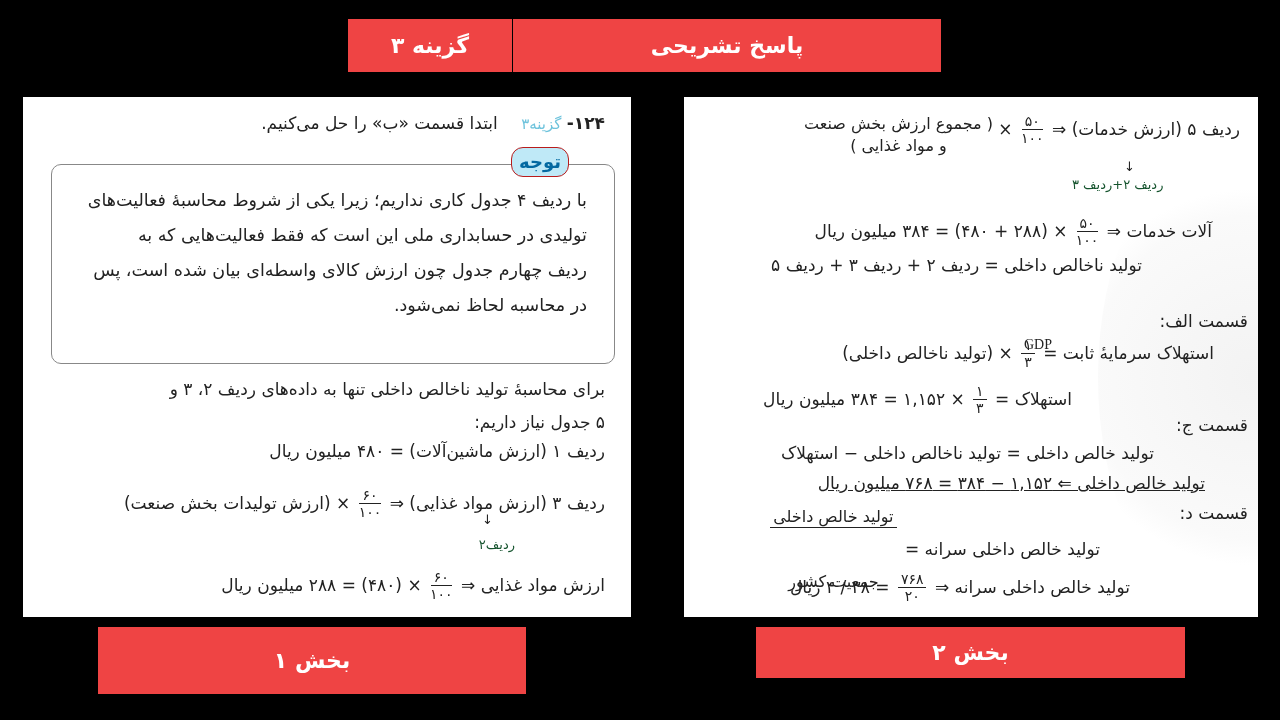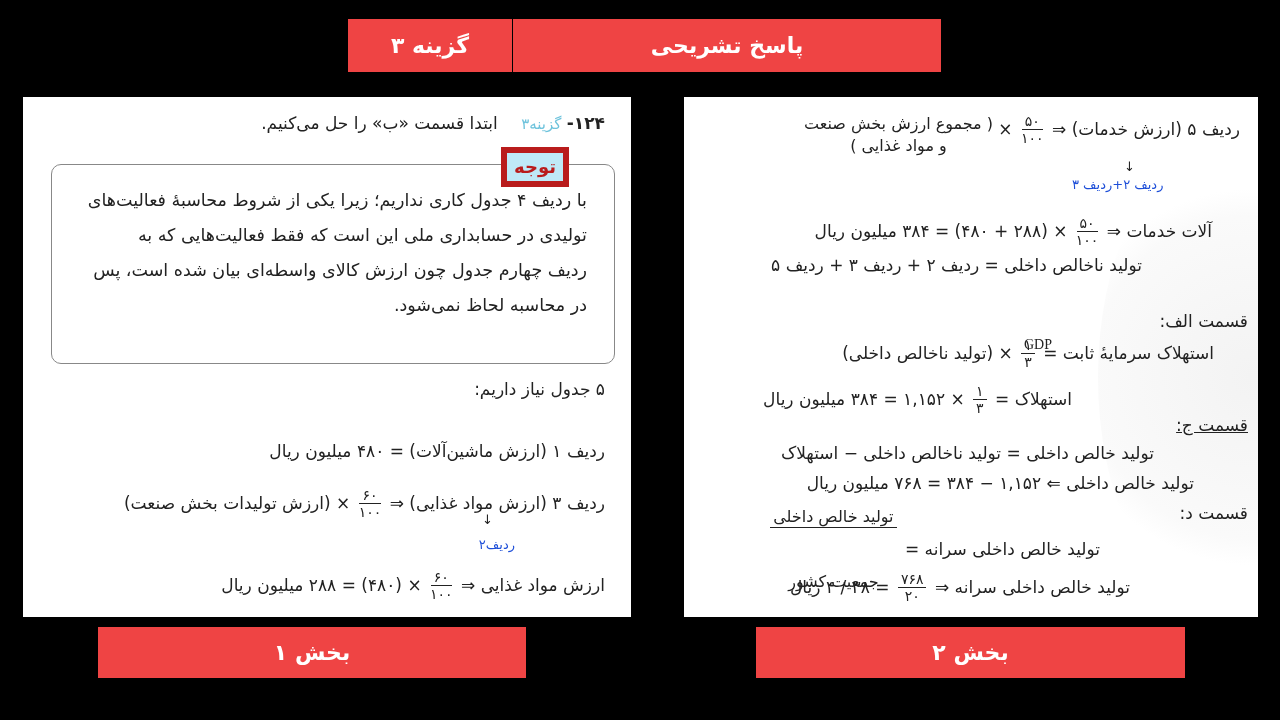--- a/index.html
+++ b/index.html
@@ -1,30 +1,30 @@
 <!DOCTYPE html>
 <html><head>
 <meta charset="utf-8">
 <style>
   html, body { margin:0; padding:0; }
   body { width:1280px; height:720px; background:#000; position:relative; overflow:hidden; font-family:"DejaVu Sans", sans-serif; }
   .bar { position:absolute; background:#ef4444; color:#fff; font-weight:bold; display:flex; align-items:center; justify-content:center; font-size:22px; direction:rtl; }
   .hdr-title { left:513px; top:19px; width:428px; height:53px; }
   .hdr-option { left:348px; top:19px; width:164px; height:53px; }
-  .sec1 { left:98px; top:627px; width:428px; height:51px; }
+  .sec1 { left:98px; top:627px; width:428px; height:67px; }
   .sec2 { left:756px; top:627px; width:429px; height:51px; }
   .panel { position:absolute; background:#fff; color:#222; direction:rtl; overflow:hidden; }
   .p1 { left:23px; top:97px; width:576px; height:520px;padding-left:32px; }
   .p2 { left:684px; top:97px; width:574px; height:520px; }
   .line { position:absolute; right:0; left:0; font-size:17px; white-space:nowrap; }
-  .teal { color:#1d4ed8; }
+  .teal { color:#14532d; }
   .qnum { font-weight:bold; font-size:17px; }
   .opt { color:#6ec3dc; font-size:15px; }
   .note-box { position:absolute; left:28px; right:16px; top:67px; height:198px; border:1.5px solid #888; border-radius:10px; }
-  .note-tag { position:absolute; right:62px; top:50px; background:#bfe9f7; color:#b91c1c; border:6px solid #b91c1c; border-radius:0; padding:0 7px; font-weight:bold; font-size:18px; height:28px; line-height:28px; }
+  .note-tag { position:absolute; right:62px; top:50px; background:#bfe9f7; color:#0369a1; border:1px solid #b91c1c; border-radius:12px; padding:0 7px; font-weight:bold; font-size:18px; height:28px; line-height:28px; }
   .note-text { position:absolute; right:16px; left:16px; top:86px; font-size:17.5px; line-height:35px; text-align:justify; }
   .frac { display:inline-flex; flex-direction:column; align-items:center; vertical-align:middle; font-size:14px; line-height:16px; margin:0 3px; }
   .frac .num { border-bottom:1px solid #222; padding:0 3px; }
   .small { font-size:13px; }
   .watermark { position:absolute; right:-60px; top:60px; width:220px; height:440px; border-radius:50%; background:radial-gradient(circle at 70% 50%, #f3f3f3 0%, #fafafa 60%, #fff 70%); }
 </style>
 </head>
 <body>
 
 <div class="bar hdr-title">پاسخ تشریحی</div>
@@ -38,20 +38,21 @@
   </div>
   <div class="note-box"></div>
   <div class="note-tag">توجه</div>
   <div class="note-text" style="right:44px; left:44px;">
     <div>با ردیف ۴ جدول کاری نداریم؛ زیرا یکی از شروط محاسبهٔ فعالیت‌های</div>
     <div>تولیدی در حسابداری ملی این است که فقط فعالیت‌هایی که به</div>
     <div>ردیف چهارم جدول چون ارزش کالای واسطه‌ای بیان شده است، پس</div>
     <div>در محاسبه لحاظ نمی‌شود.</div>
   </div>
   <div class="line" style="top:276px; right:26px; line-height:33px;">
+    <div>برای محاسبهٔ تولید ناخالص داخلی تنها به داده‌های ردیف ۲، ۳ و</div>
     <div>۵ جدول نیاز داریم:</div>
   </div>
   <div class="line" style="top:344px; right:26px;">ردیف ۱ (ارزش ماشین‌آلات) = ۴۸۰ میلیون ریال</div>
   <div class="line" style="top:390px; right:26px;">
     <span>ردیف ۳ (ارزش مواد غذایی)</span>
     <span>⇒</span>
     <span class="frac">
         <span class="num">۶۰</span>
         <span>۱۰۰</span>
       </span>
@@ -109,23 +110,23 @@
     <span>× (تولید ناخالص داخلی)</span>
   </div>
   <div class="line" style="top:286px; right:186px;">
     <span>استهلاک =</span>
     <span class="frac">
         <span class="num">۱</span>
         <span>۳</span>
       </span>
     <span>× ۱,۱۵۲ = ۳۸۴ میلیون ریال</span>
   </div>
-  <div class="line" style="top:318px; right:10px;text-decoration:underline;">قسمت ج:</div>
+  <div class="line" style="top:318px; right:10px;">قسمت ج:</div>
   <div class="line" style="top:346px; right:104px;">تولید خالص داخلی = تولید ناخالص داخلی − استهلاک</div>
-  <div class="line" style="top:376px; right:64px;">تولید خالص داخلی ⇐ ۱,۱۵۲ − ۳۸۴ = ۷۶۸ میلیون ریال</div>
+  <div class="line" style="top:376px; right:53px;text-decoration:underline;">تولید خالص داخلی ⇐ ۱,۱۵۲ − ۳۸۴ = ۷۶۸ میلیون ریال</div>
   <div class="line" style="top:406px; right:10px;">قسمت د:</div>
   <div class="line" style="top:410px; right:158px;">
     <span>تولید خالص داخلی سرانه =</span>
     <span class="frac" style="font-size:16px; line-height:20px;gap:44px;">
         <span class="num">تولید خالص داخلی</span>
         <span>جمعیت کشور</span>
       </span>
   </div>
   <div class="line" style="top:474px; right:128px;">
     <span>تولید خالص داخلی سرانه</span>

